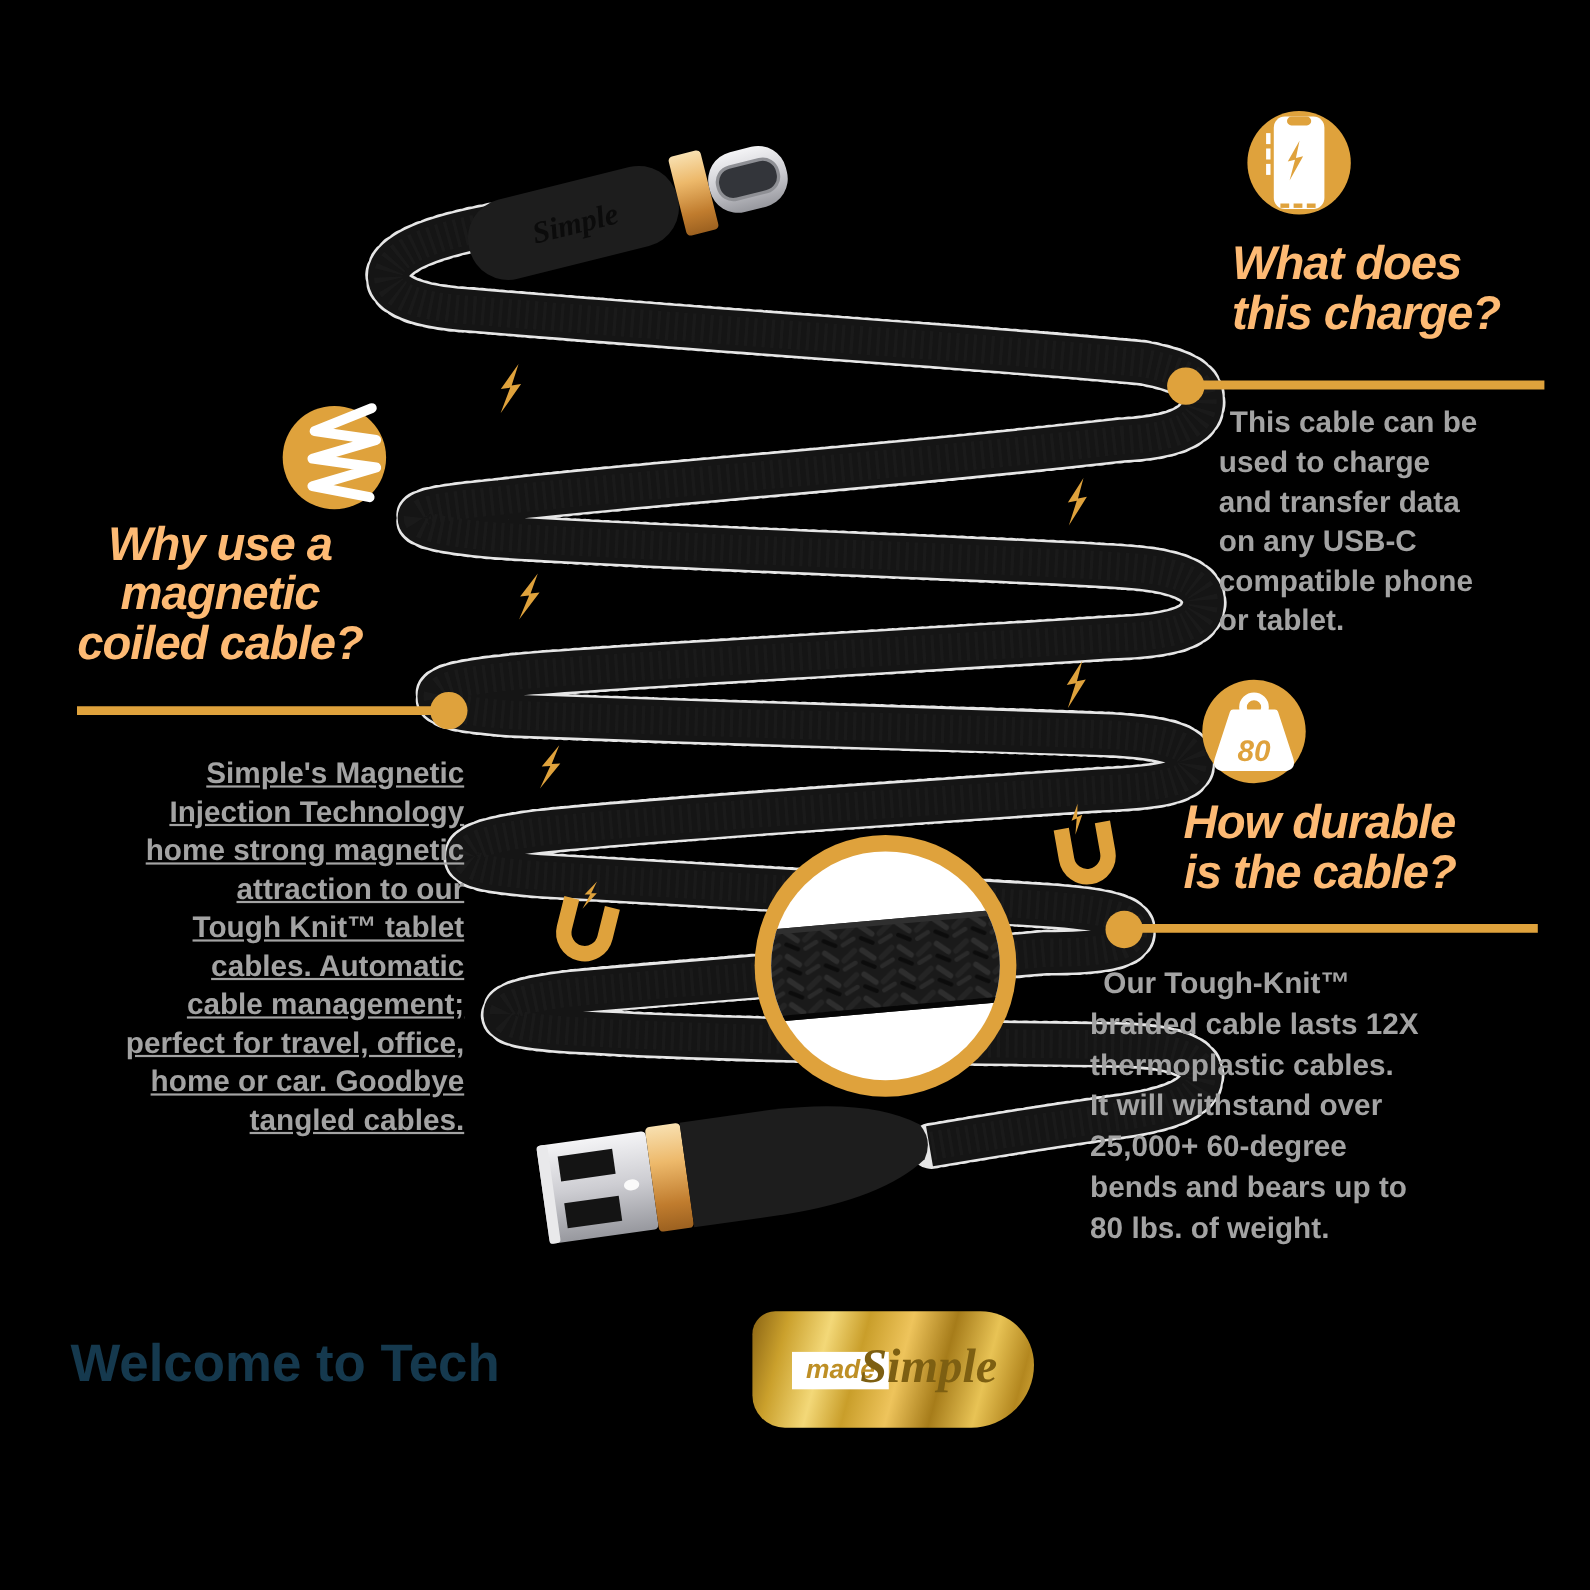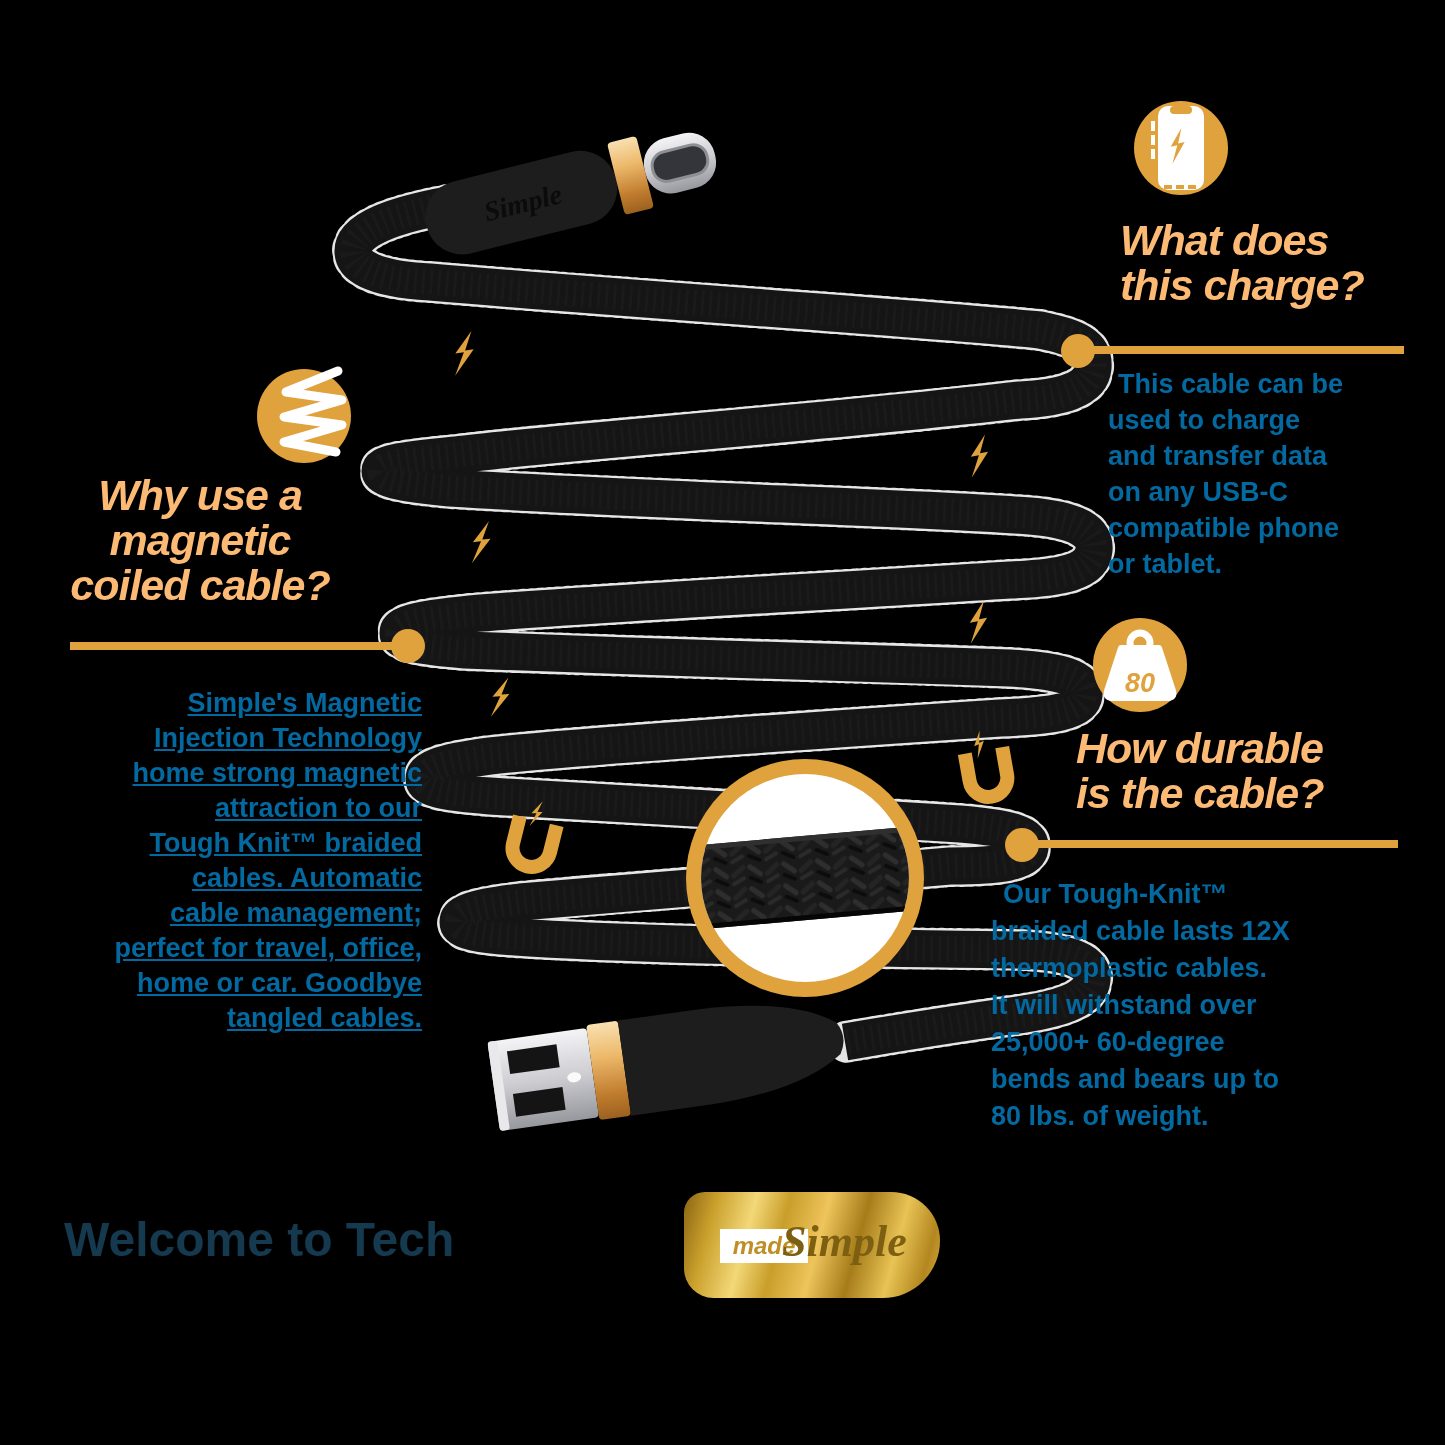--- a/index.html
+++ b/index.html
@@ -3,21 +3,21 @@
 <meta charset="utf-8">
 <style>
   html,body{margin:0;padding:0;background:#000;}
   .stage{position:relative;width:1445px;height:1445px;background:#000000;overflow:hidden;
          font-family:"Liberation Sans", sans-serif;}
   .scene{position:absolute;left:0;top:0;z-index:1;}
   .txt{position:absolute;z-index:3;}
   .heading{color:#fdba74;font-style:italic;font-weight:800;font-size:43px;line-height:45px;
            letter-spacing:-1px;white-space:nowrap;}
   .heading.right{text-align:center;}
-  .para{color:#0369a1;font-weight:700;font-size:27px;line-height:36px;}
+  .para{color:#a3a3a3;font-weight:700;font-size:27px;line-height:36px;}
   .para.right{text-align:right;text-decoration:underline;}
   .footer-text{color:#15394E;font-weight:700;font-size:48px;letter-spacing:0;}
   .logo-blob{position:absolute;left:684px;top:1192px;width:256px;height:106px;z-index:3;
      border-radius:24px 56px 66px 34px;
      background:linear-gradient(105deg,#8a6414 0%,#caa02c 12%,#f3d878 26%,#c99e2a 38%,
         #eec45c 52%,#a67c1a 66%,#e8c355 80%,#b3871f 92%,#d8ad3e 100%);}
   .logo-notch{position:absolute;left:0;top:37px;width:88px;height:34px;background:#ffffff;
      display:flex;align-items:center;justify-content:center;margin-left:36px;}
   .logo-made{color:#BE8F25;font-weight:700;font-style:italic;font-size:24px;
      font-family:"Liberation Sans",sans-serif;}
@@ -162,21 +162,21 @@
   <div class="txt heading right" style="left:30px;top:473px;width:340px;">
     <div>Why use a</div>
     <div>magnetic</div>
     <div>coiled cable?</div>
   </div>
   <div class="txt para right" style="left:50px;top:686px;width:372px;line-height:35px;">
     <div>Simple's Magnetic</div>
     <div>Injection Technology</div>
     <div>home strong magnetic</div>
     <div>attraction to our</div>
-    <div>Tough Knit™ braided</div>
+    <div>Tough Knit™ tablet</div>
     <div>cables. Automatic</div>
     <div>cable management;</div>
     <div>perfect for travel, office,</div>
     <div>home or car. Goodbye</div>
     <div>tangled cables.</div>
   </div>
 
   <div class="txt heading" style="left:1076px;top:726px;">
     <div>How durable</div>
     <div>is the cable?</div>

